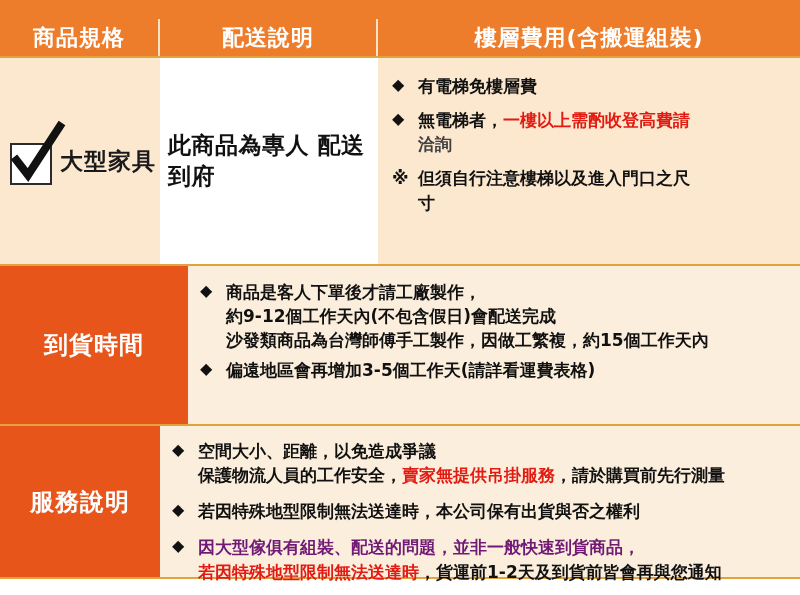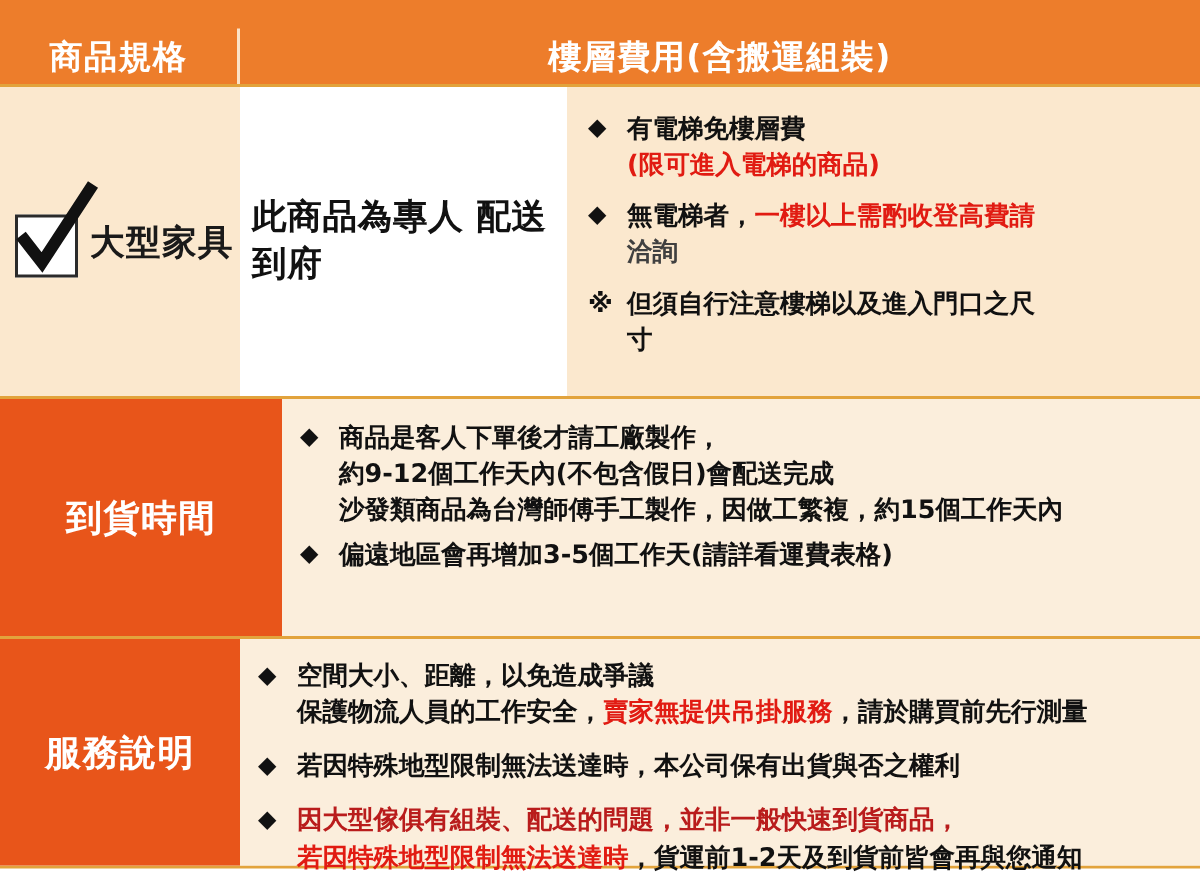--- a/index.html
+++ b/index.html
@@ -198,20 +198,23 @@
 </style>
 </head>
 <body>
 
 <div class="sheet">
 
   <div class="header-row">
     <div class="header-cell hc-1">
       <span>商品規格</span>
     </div>
+    <div class="header-cell hc-2">
+      <span>配送說明</span>
+    </div>
     <div class="header-cell hc-3">
       <span>樓層費用(含搬運組裝)</span>
     </div>
   </div>
 
   <div class="row r1 first">
 
     <div class="r1-c1">
       <div class="checkbox-icon">
         <div class="box"></div>
@@ -228,21 +231,20 @@
         <span class="ln">配送到府</span>
       </div>
     </div>
 
     <div class="r1-c3">
       <ul class="blist">
           <li class="bitem">
             <span class="bullet">◆</span>
             <span class="btext">
               <span class="ln"><span style="color: rgb(17, 17, 17);">有電梯免樓層費</span></span>
-              <span class="ln"><span class="red" style="color: rgb(225, 27, 18);">(限可進入電梯的商品)</span></span>
             </span>
           </li>
           <li class="bitem">
             <span class="bullet">◆</span>
             <span class="btext">
               <span class="ln"><span style="color: rgb(17, 17, 17);">無電梯者，</span><span class="red" style="color: rgb(225, 27, 18);">一樓以上需酌收登高費請</span></span>
               <span class="ln"><span class="red" style="color: #404040;">洽詢</span></span>
             </span>
           </li>
           <li class="bitem">
@@ -295,21 +297,21 @@
           </li>
           <li class="bitem">
             <span class="bullet">◆</span>
             <span class="btext">
               <span class="ln"><span style="color: rgb(17, 17, 17);">若因特殊地型限制無法送達時，本公司保有出貨與否之權利</span></span>
             </span>
           </li>
           <li class="bitem">
             <span class="bullet">◆</span>
             <span class="btext">
-              <span class="ln"><span style="color: #b91c1c;">因大型傢俱有組裝、配送的問題，並非一般快速到貨商品，</span></span>
+              <span class="ln"><span style="color: #701a75;">因大型傢俱有組裝、配送的問題，並非一般快速到貨商品，</span></span>
               <span class="ln"><span class="red" style="color: rgb(225, 27, 18);">若因特殊地型限制無法送達時</span><span style="color: rgb(17, 17, 17);">，貨運前1-2天及到貨前皆會再與您通知</span></span>
             </span>
           </li>
         </ul>
     </div>
   </div>
 
   <div class="bottom-rule"></div>
 </div>
 

